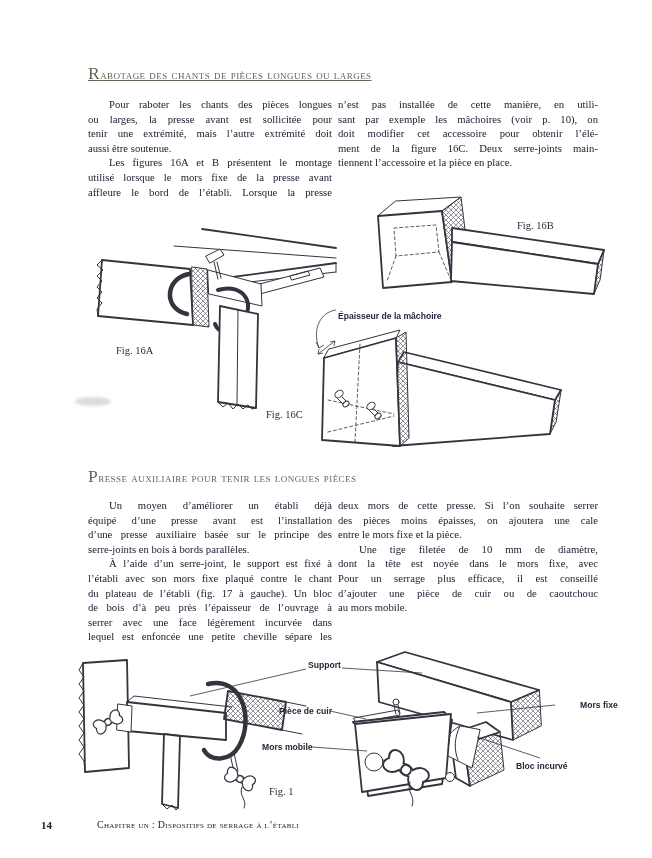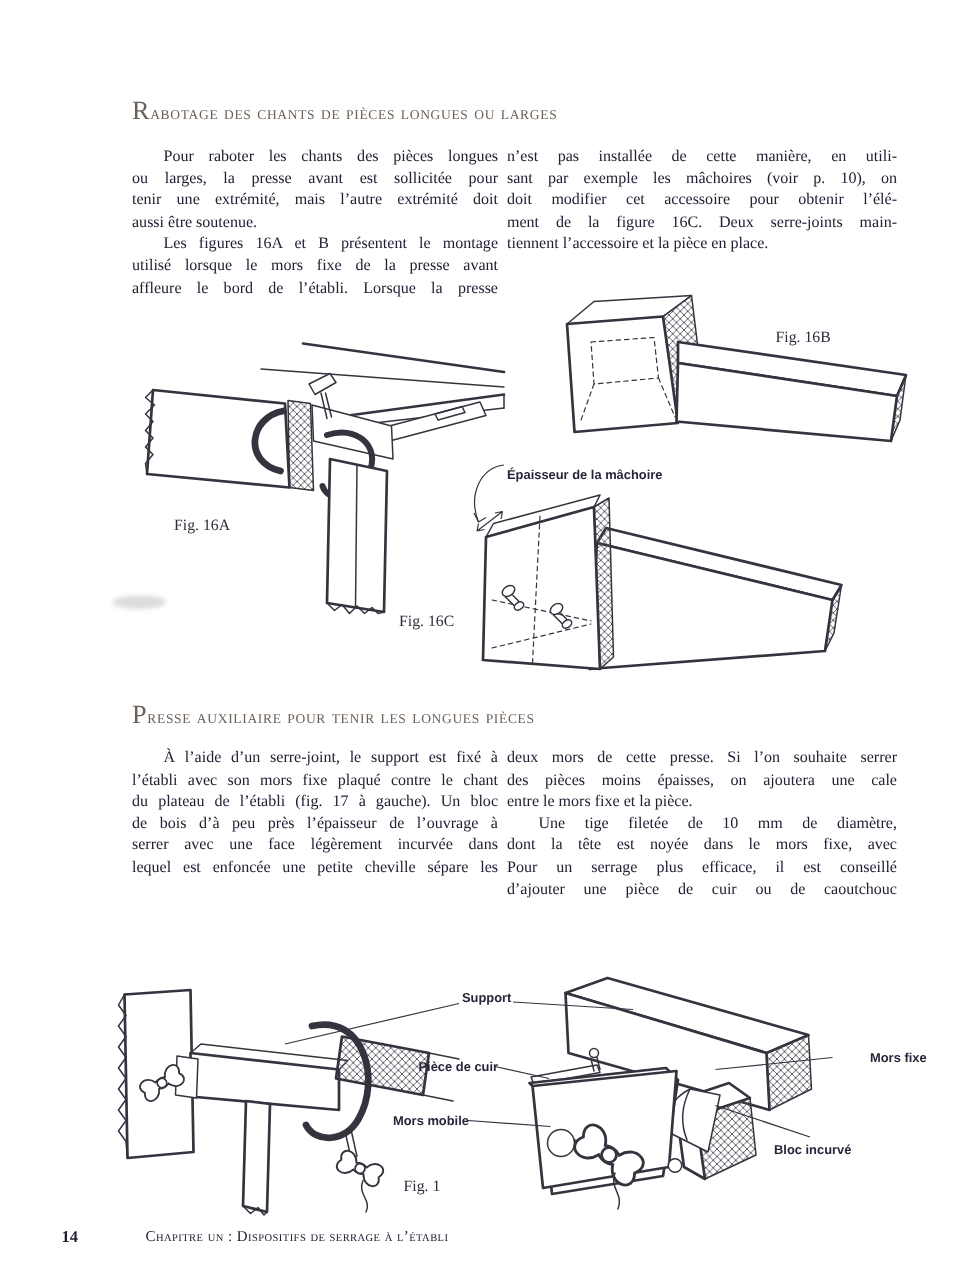--- a/index.html
+++ b/index.html
@@ -51,21 +51,21 @@
       <pattern id="xh" patternUnits="userSpaceOnUse" width="5" height="5">
         <path d="M0 5 L5 0 M0 0 L5 5" stroke="#4e4e59" stroke-width="0.6" fill="none"></path>
       </pattern>
       <g id="wingnut">
         <path d="M-3,-2 C-6,-9 -15,-6 -11,0 C-15,6 -6,9 -3,2 C-1,3 1,3 3,2 C6,9 15,6 11,0 C15,-6 6,-9 3,-2 C1,-3 -1,-3 -3,-2 Z" fill="#ffffff" stroke="#34343f" stroke-width="1"></path>
         <circle cx="0" cy="0" r="2.6" fill="#ffffff" stroke="#34343f" stroke-width="1"></circle>
       </g>
     </defs>
   </svg>
 
-  <div class="abs sc-heading" style="left:88px;top:63px;">Rabotage des chants de pièces longues ou larges</div>
+  <div class="abs sc-heading" style="left:88px;top:63px;text-decoration:underline;">Rabotage des chants de pièces longues ou larges</div>
 
   <div class="col" style="left:88px;top:97px;width:244px;">
       <div class="para">
         <div class="line ind">Pour raboter les chants des pièces longues</div>
         <div class="line">ou larges, la presse avant est sollicitée pour</div>
         <div class="line">tenir une extrémité, mais l’autre extrémité doit</div>
         <div class="line end">aussi être soutenue.</div>
       </div>
       <div class="para">
         <div class="line ind">Les figures 16A et B présentent le montage</div>
@@ -175,40 +175,47 @@
       <path class="lead" d="M11,52 L8,46 M11,52 L16,49"></path>
       <path class="lead" d="M10,58 L27,45 M10,58 L15,57 M10,58 L11,53 M27,45 L22,46 M27,45 L26,50"></path>
     </g>
   </svg>
   <div class="abs callout" style="left:338px;top:311px;">Épaisseur de la mâchoire</div>
   <div class="abs figcap" style="left:266px;top:409px;">Fig. 16C</div>
 
   <div class="abs sc-heading" style="left:88px;top:466px;">Presse auxiliaire pour tenir les longues pièces</div>
 
   <div class="col" style="left:88px;top:498px;width:244px;">
+      <div class="para">
+        <div class="line ind">Un moyen d’améliorer un établi déjà</div>
+        <div class="line">équipé d’une presse avant est l’installation</div>
+        <div class="line">d’une presse auxiliaire basée sur le principe des</div>
+        <div class="line end">serre-joints en bois à bords parallèles.</div>
+      </div>
       <div class="para">
         <div class="line ind">À l’aide d’un serre-joint, le support est fixé à</div>
         <div class="line">l’établi avec son mors fixe plaqué contre le chant</div>
         <div class="line">du plateau de l’établi (fig. 17 à gauche). Un bloc</div>
         <div class="line">de bois d’à peu près l’épaisseur de l’ouvrage à</div>
         <div class="line">serrer avec une face légèrement incurvée dans</div>
         <div class="line">lequel est enfoncée une petite cheville sépare les</div>
       </div>
     </div>
   <div class="col" style="left:338px;top:498px;width:260px;">
       <div class="para">
         <div class="line">deux mors de cette presse. Si l’on souhaite serrer</div>
         <div class="line">des pièces moins épaisses, on ajoutera une cale</div>
         <div class="line end">entre le mors fixe et la pièce.</div>
       </div>
       <div class="para">
         <div class="line ind">Une tige filetée de 10 mm de diamètre,</div>
         <div class="line">dont la tête est noyée dans le mors fixe, avec</div>
         <div class="line">Pour un serrage plus efficace, il est conseillé</div>
         <div class="line">d’ajouter une pièce de cuir ou de caoutchouc</div>
+        <div class="line end">au mors mobile.</div>
       </div>
     </div>
 
   <svg class="abs" style="left:58px;top:646px;" width="590" height="172" viewBox="0 0 590 172" role="img">
 
     <g>
 
       <path class="ln thick paper" d="M25,17 L69,14 L71,122 L27,126 Z"></path>
       <polyline class="ln" points="25,17 21,24 26,31 21,38 26,45 21,52 26,59 21,66 26,73 21,80 26,87 21,94 26,101 21,108 26,115 27,126"></polyline>
 

